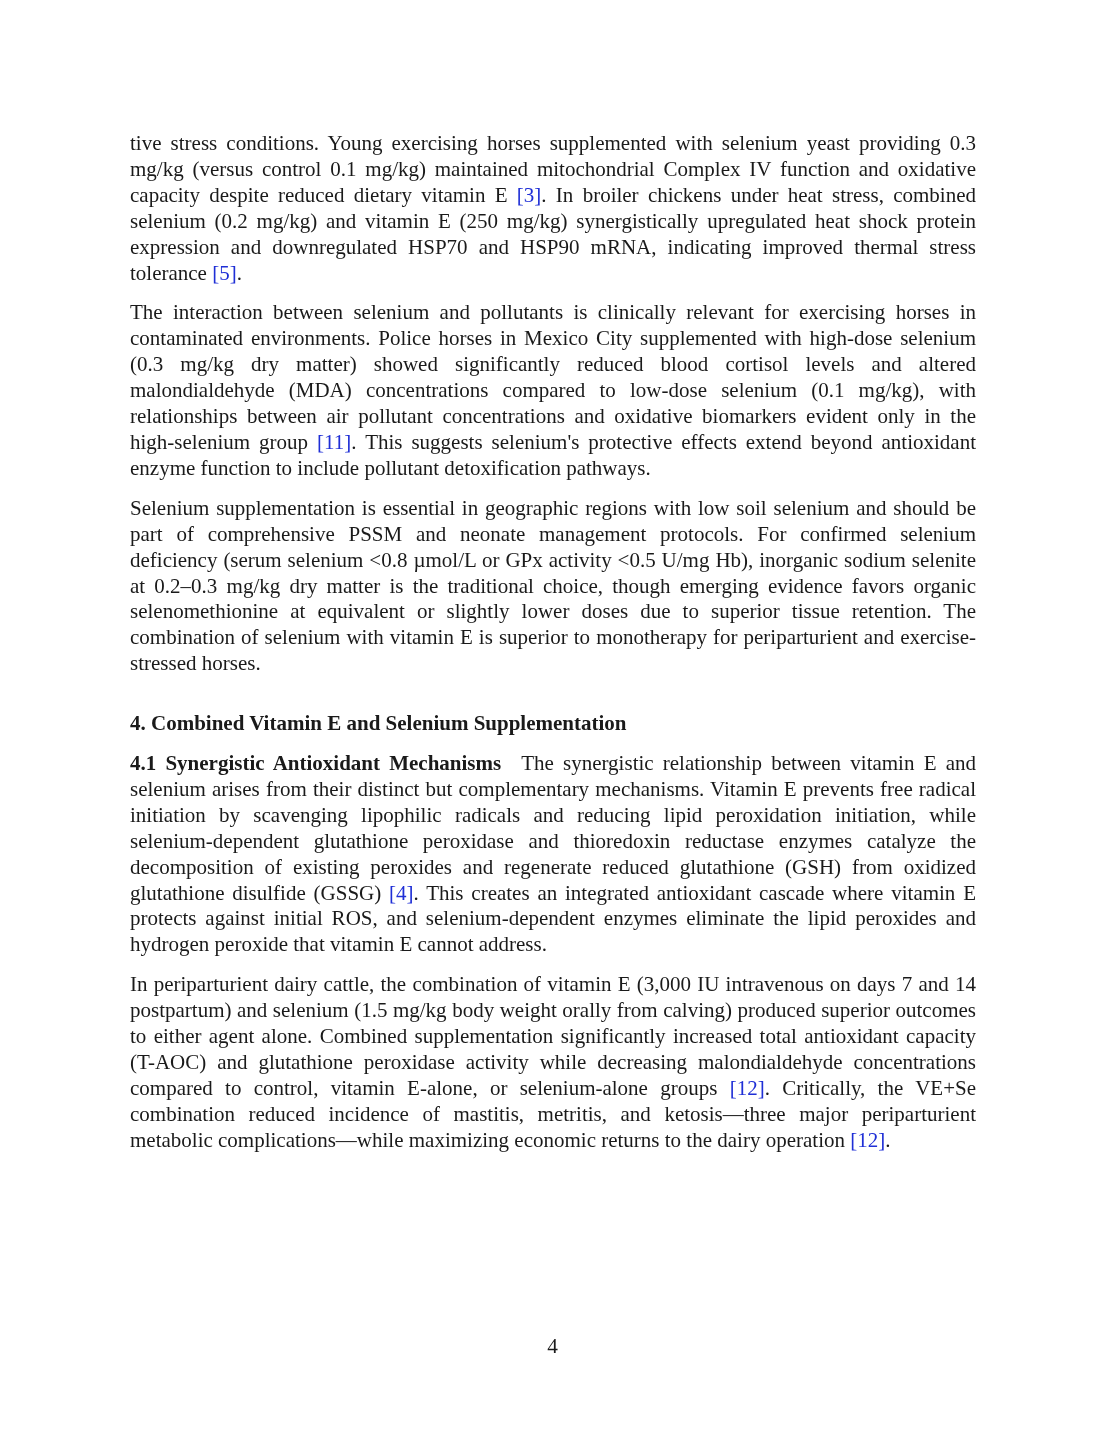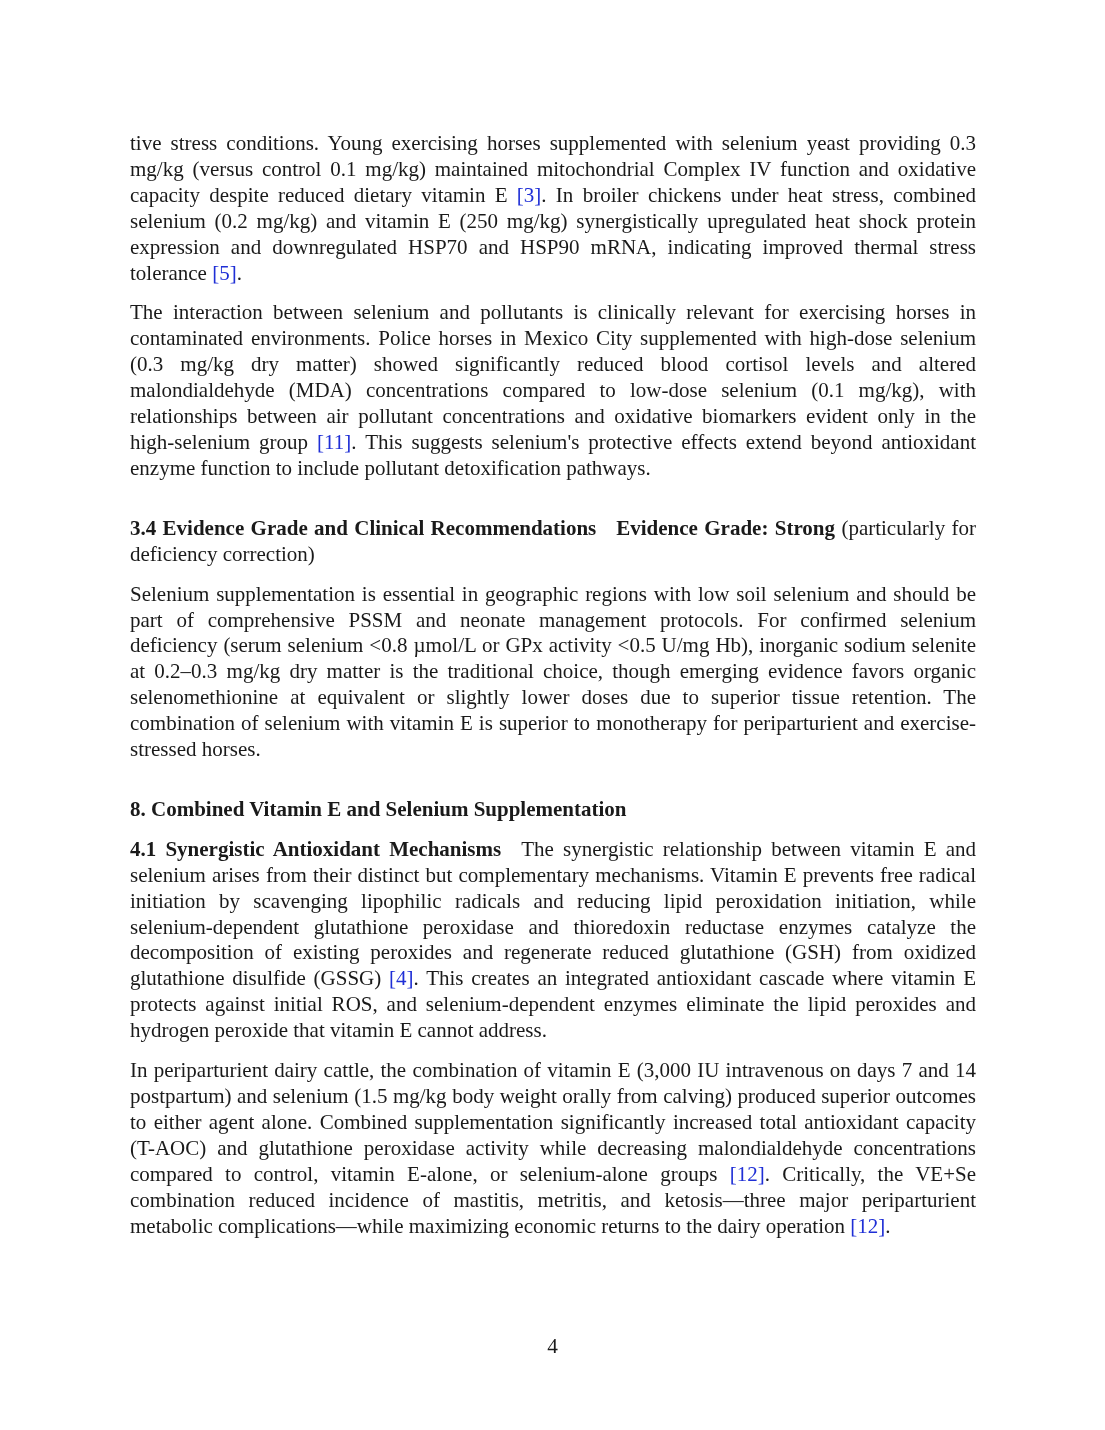--- a/index.html
+++ b/index.html
@@ -23,24 +23,23 @@
     }
   </style>
 </head>
 <body>
 
 <div class="page">
   <p class="para"><span>tive stress conditions. Young exercising horses supplemented with selenium yeast provid­ing 0.3 mg/kg (versus control 0.1 mg/kg) maintained mitochondrial Complex IV function and oxidative capacity despite reduced dietary vitamin E </span><a class="cite">[3]</a><span>. In broiler chickens under heat stress, combined selenium (0.2 mg/kg) and vitamin E (250 mg/kg) synergistically upregulated heat shock protein expression and downregulated HSP70 and HSP90 mRNA, indicating improved thermal stress tolerance </span><a class="cite">[5]</a><span>.</span></p>
 
   <p class="para"><span>The interaction between selenium and pollutants is clinically relevant for exercising horses in contaminated environments. Police horses in Mexico City supplemented with high-dose selenium (0.3 mg/kg dry matter) showed significantly reduced blood cortisol levels and altered malondialdehyde (MDA) concentrations compared to low-dose selenium (0.1 mg/kg), with relationships between air pollutant concentrations and oxidative biomarkers evident only in the high-selenium group </span><a class="cite">[11]</a><span>. This suggests selenium's protective effects extend beyond antioxidant enzyme function to include pollutant detoxification pathways.</span></p>
 
-  <p class="para section"><b>3.4 Evidence Grade and Clinical Recommendations</b><span class="gap"></span><b>Evidence Grade: Strong</b><span> (particu­larly for deficiency correction)</span></p>
 
   <p class="para">Selenium supplementation is essential in geographic regions with low soil selenium and should be part of comprehensive PSSM and neonate management protocols. For con­firmed selenium deficiency (serum selenium &lt;0.8 µmol/L or GPx activity &lt;0.5 U/mg Hb), inorganic sodium selenite at 0.2–0.3 mg/kg dry matter is the traditional choice, though emerging evidence favors organic selenomethionine at equivalent or slightly lower doses due to superior tissue retention. The combination of selenium with vitamin E is superior to monotherapy for periparturient and exercise-stressed horses.</p>
 
-  <p class="h1">8. Combined Vitamin E and Selenium Supplementation</p>
+  <p class="h1">4. Combined Vitamin E and Selenium Supplementation</p>
 
   <p class="para"><b>4.1 Synergistic Antioxidant Mechanisms</b><span class="gap"></span><span>The synergistic relationship between vitamin E and selenium arises from their distinct but complementary mechanisms. Vitamin E prevents free radical initiation by scavenging lipophilic radicals and reducing lipid per­oxidation initiation, while selenium-dependent glutathione peroxidase and thioredoxin reductase enzymes catalyze the decomposition of existing peroxides and regenerate re­duced glutathione (GSH) from oxidized glutathione disulfide (GSSG) </span><a class="cite">[4]</a><span>. This creates an integrated antioxidant cascade where vitamin E protects against initial ROS, and selenium-dependent enzymes eliminate the lipid peroxides and hydrogen peroxide that vitamin E cannot address.</span></p>
 
   <p class="para"><span>In periparturient dairy cattle, the combination of vitamin E (3,000 IU intravenous on days 7 and 14 postpartum) and selenium (1.5 mg/kg body weight orally from calving) pro­duced superior outcomes to either agent alone. Combined supplementation significantly increased total antioxidant capacity (T-AOC) and glutathione peroxidase activity while decreasing malondialdehyde concentrations compared to control, vitamin E-alone, or selenium-alone groups </span><a class="cite">[12]</a><span>. Critically, the VE+Se combination reduced incidence of mas­titis, metritis, and ketosis—three major periparturient metabolic complications—while maximizing economic returns to the dairy operation </span><a class="cite">[12]</a><span>.</span></p>
 </div>
 
 <div class="pagenum">4</div>
 
 </body></html>

